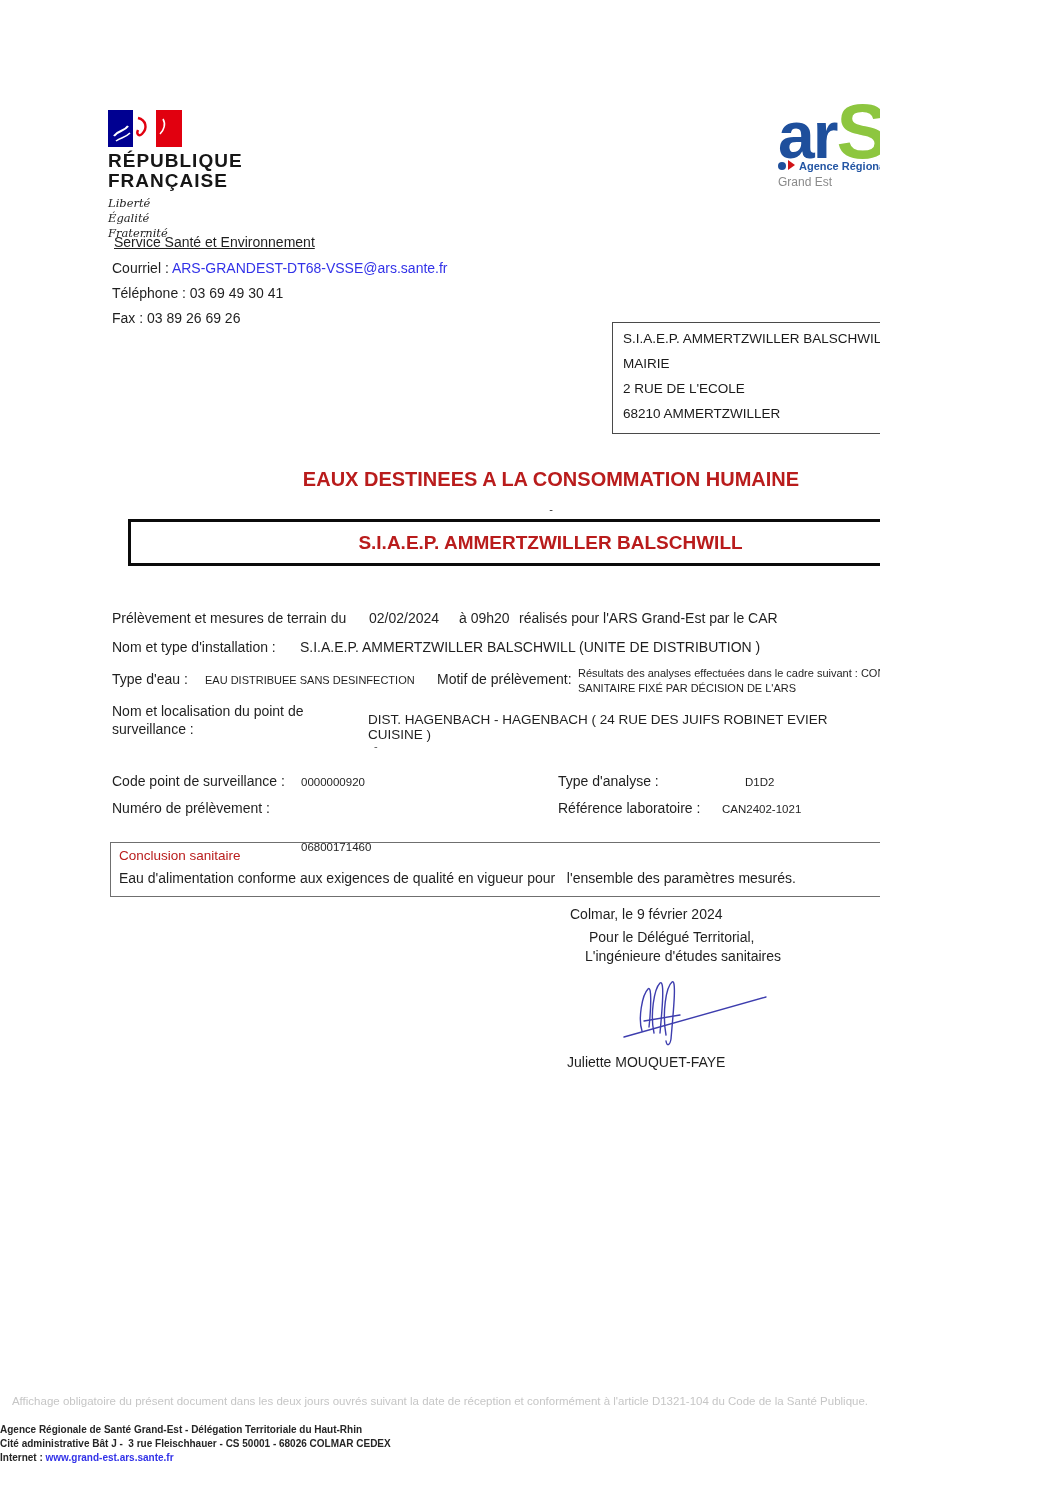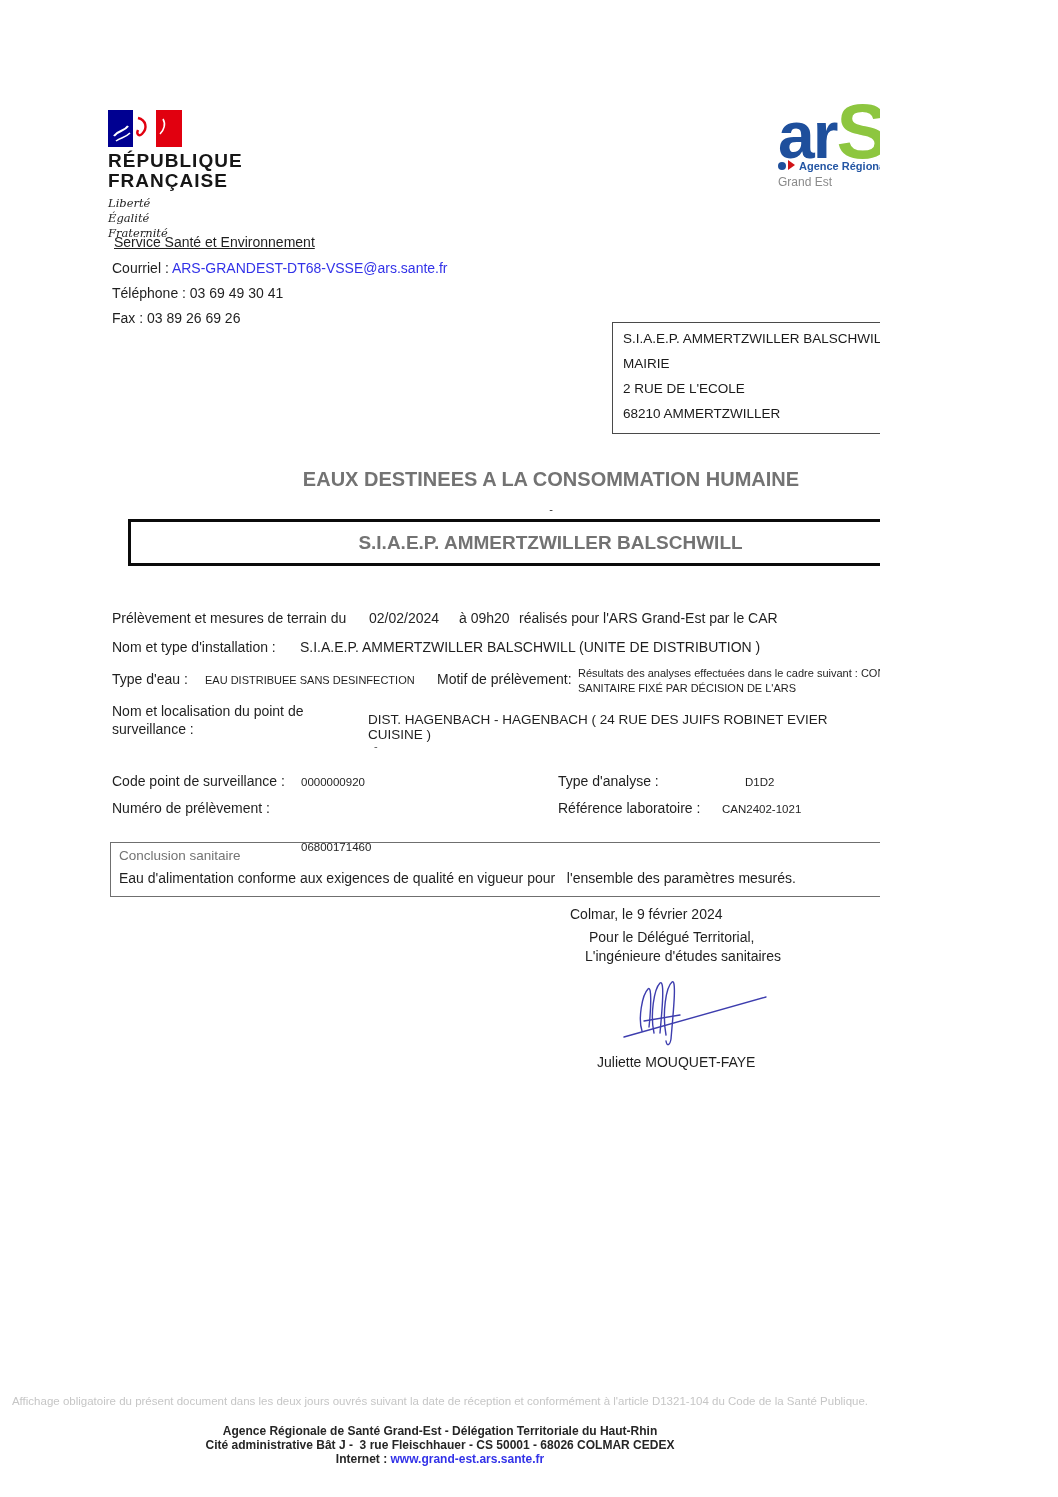--- a/index.html
+++ b/index.html
@@ -29,22 +29,22 @@
   
   .recipient-box{border:1px solid #4a4a4a;padding:8px 10px 2px 10px;}
   .recipient-box div{font-size:13.5px;margin-bottom:10px;}
   
   .main-title{font-size:20px;font-weight:bold;text-align:center;}
   .boxed-title{border:3px solid #0b0b0b;text-align:center;font-size:19px;font-weight:bold;}
   
   .conclusion-box{border:1px solid #6f6f6f;}
   
   .footer-notice{font-size:11.5px;color:#c6c6c6;text-align:center;width:100%;}
-  .footer-line{font-size:12px;font-weight:bold;color:#262626;text-align:center;width:100%;white-space:pre-wrap;}
-  .blue{color:#737373;}
+  .footer-line{font-size:10px;font-weight:bold;color:#262626;width:100%;white-space:pre-wrap;}
+  .blue{color:#b91c1c;}
 </style>
 </head>
 <body>
 
 <div class="page">
 
   <div class="abs" style="left:108px;top:110px;">
     <svg width="74" height="37" viewBox="0 0 74 37">
       <rect x="0" y="0" width="25" height="37" fill="#000091"></rect>
       <rect x="25" y="0" width="23" height="37" fill="#ffffff"></rect>
@@ -127,20 +127,20 @@
   <svg class="abs" style="left:618px;top:975px;" width="160" height="75" viewBox="0 0 160 75">
     <g stroke="#3d3dae" stroke-width="1.4" fill="none" stroke-linecap="round">
       <path d="M24 56 C 20 44, 24 20, 30 14 C 34 10, 33 34, 31 52"></path>
       <path d="M36 58 C 32 40, 36 14, 42 8 C 47 4, 44 36, 42 58"></path>
       <path d="M48 60 C 44 38, 48 12, 54 7 C 59 3, 55 40, 53 64 C 52 70, 49 72, 48 66"></path>
       <path d="M6 62 L 148 22"></path>
       <path d="M26 46 L 62 40"></path>
     </g>
   </svg>
 
-  <div class="abs txt" style="left:597px;top:1054px;text-align:right;">Juliette MOUQUET-FAYE</div>
+  <div class="abs txt" style="left:567px;top:1054px;text-align:right;">Juliette MOUQUET-FAYE</div>
 
   <div class="abs footer-notice" style="left:0;top:1395px;">Affichage obligatoire du présent document dans les deux jours ouvrés suivant la date de réception et conformément à l'article D1321-104 du Code de la Santé Publique.</div>
   <div class="abs footer-line" style="left:0;top:1424px;">Agence Régionale de Santé Grand-Est - Délégation Territoriale du Haut-Rhin</div>
   <div class="abs footer-line" style="left:0;top:1438px;">Cité administrative Bât J -  3 rue Fleischhauer - CS 50001 - 68026 COLMAR CEDEX</div>
   <div class="abs footer-line" style="left:0;top:1452px;"><span>Internet : </span><span class="link" style="font-weight:bold;">www.grand-est.ars.sante.fr</span></div>
 
 </div>
 
 </body></html>

